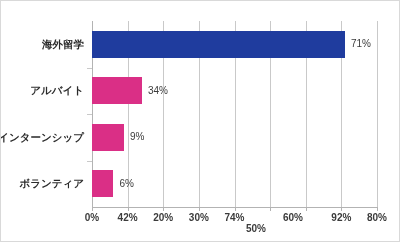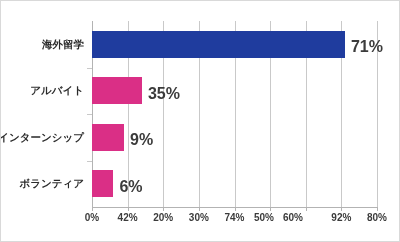--- a/index.html
+++ b/index.html
@@ -53,22 +53,22 @@
   .tick-mark {
     position: absolute;
     top: 206px;
     width: 1px;
     height: 4px;
     background: #b3b3b3;
   }
   .bar-value {
     position: absolute;
     top: 12px;
-    font-size: 16px;
-    font-weight: bold;
+    font-size: 10px;
+    font-weight: normal;
     color: #3b3b3b;
     white-space: nowrap;
     line-height: 1;
   }
 
   
   .cat-label {
     position: absolute;
     right: 315px; 
     width: 200px;
@@ -127,21 +127,21 @@
       <div class="xtick-label" style="left: 91px; color: rgb(59, 59, 59);">0%</div>
       <div class="tick-mark" style="left: 126.625px; background: rgb(179, 179, 179);"></div>
       <div class="xtick-label" style="left: 126.625px; color: rgb(59, 59, 59);">42%</div>
       <div class="tick-mark" style="left: 162.25px; background: rgb(179, 179, 179);"></div>
       <div class="xtick-label" style="left: 162.25px; color: rgb(59, 59, 59);">20%</div>
       <div class="tick-mark" style="left: 197.875px; background: rgb(179, 179, 179);"></div>
       <div class="xtick-label" style="left: 197.875px; color: rgb(59, 59, 59);">30%</div>
       <div class="tick-mark" style="left: 233.5px; background: rgb(179, 179, 179);"></div>
       <div class="xtick-label" style="left: 233.5px; color: rgb(59, 59, 59);">74%</div>
       <div class="tick-mark" style="left: 269.125px; background: rgb(179, 179, 179);"></div>
-      <div class="xtick-label" style="left: 263px; color: rgb(59, 59, 59);">50%</div>
+      <div class="xtick-label" style="left: 255px; color: rgb(59, 59, 59); margin-top: 11px;">50%</div>
       <div class="tick-mark" style="left: 304.75px; background: rgb(179, 179, 179);"></div>
       <div class="xtick-label" style="left: 292px; color: rgb(59, 59, 59);">60%</div>
       <div class="tick-mark" style="left: 340.375px; background: rgb(179, 179, 179);"></div>
       <div class="xtick-label" style="left: 340.375px; color: rgb(59, 59, 59);">92%</div>
       <div class="tick-mark" style="left: 376px; background: rgb(179, 179, 179);"></div>
       <div class="xtick-label" style="left: 376px; color: rgb(59, 59, 59);">80%</div>
     </div>
 
   <div id="categories">
       <div class="cat-label" style="top: 37.75px; color: rgb(43, 43, 43);">海外留学</div>
@@ -149,18 +149,18 @@
       <div class="cat-tick" style="top: 66.5px; background: rgb(201, 201, 201);"></div>
       <div class="cat-label" style="top: 130.75px; color: rgb(43, 43, 43);">インターンシップ</div>
       <div class="cat-tick" style="top: 113px; background: rgb(201, 201, 201);"></div>
       <div class="cat-label" style="top: 177.25px; color: rgb(43, 43, 43);">ボランティア</div>
       <div class="cat-tick" style="top: 159.5px; background: rgb(201, 201, 201);"></div>
     </div>
 
 <div style="position: absolute; left: 91px; top: 29.75px; width: 252.938px; height: 27px; background: rgb(31, 60, 158);"></div>
     <div class="bar-value" style="left: 349.938px; top: 38.25px; color: rgb(59, 59, 59);">71%</div>
     <div style="position: absolute; left: 91px; top: 76.25px; width: 49.875px; height: 27px; background: rgb(218, 47, 134);"></div>
-    <div class="bar-value" style="left: 146.875px; top: 84.75px; color: rgb(59, 59, 59);">35%</div>
+    <div class="bar-value" style="left: 146.875px; top: 84.75px; color: rgb(59, 59, 59);">34%</div>
     <div style="position: absolute; left: 91px; top: 122.75px; width: 32.0625px; height: 27px; background: rgb(218, 47, 134);"></div>
     <div class="bar-value" style="left: 129.062px; top: 131.25px; color: rgb(59, 59, 59);">9%</div>
     <div style="position: absolute; left: 91px; top: 169.25px; width: 21.375px; height: 27px; background: rgb(218, 47, 134);"></div>
     <div class="bar-value" style="left: 118.375px; top: 177.75px; color: rgb(59, 59, 59);">6%</div>
   </div>
 
 </body></html>

